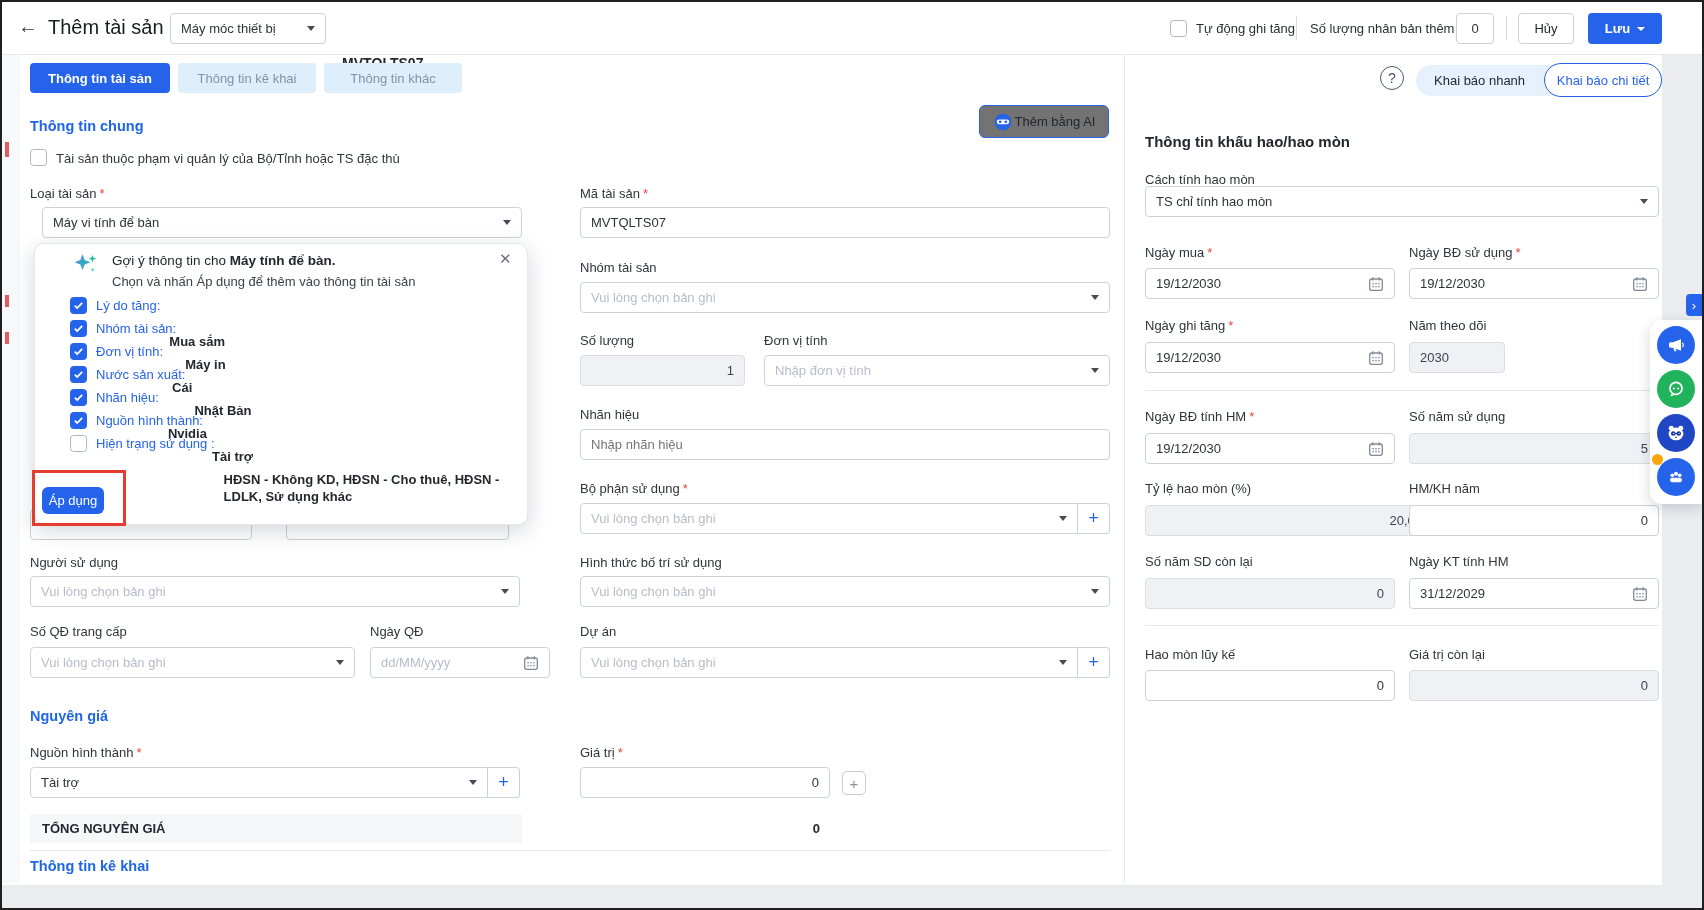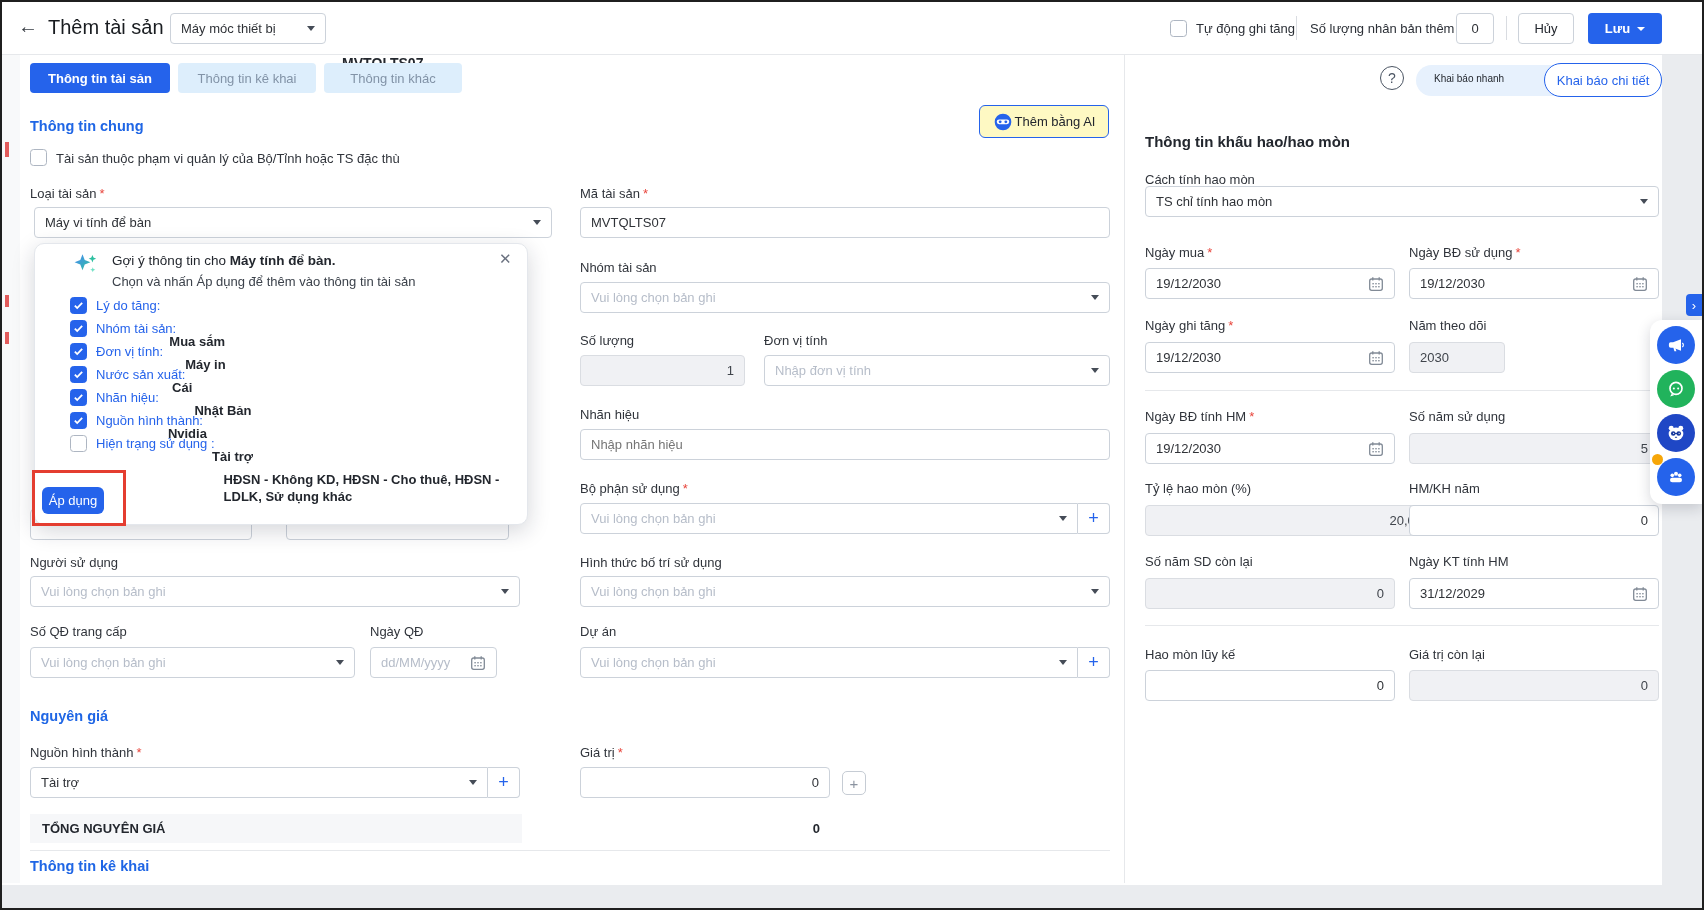--- a/index.html
+++ b/index.html
@@ -80,54 +80,54 @@
   <div class="tab" style="left:176px;top:61px;width:138px;background:#ddeefc;color:#8293a7;">
     <span>Thông tin kê khai</span>
   </div>
   <div class="tab" style="left:322px;top:61px;width:138px;background:#ddeefc;color:#8293a7;">
     <span>Thông tin khác</span>
   </div>
 
   <div class="abs" style="left:1378px;top:64px;width:24px;height:24px;border:1.6px solid #4b5563;border-radius:50%;box-sizing:border-box;
               display:flex;align-items:center;justify-content:center;font-size:14px;color:#4b5563;">?</div>
   <div class="abs" style="left:1414px;top:63px;width:246px;height:31px;background:#e7f1fd;border-radius:16px;"></div>
-  <div class="abs" style="left:1432px;top:71px;font-size:10px;color:#23272e;">Khai báo nhanh</div>
+  <div class="abs" style="left:1432px;top:71px;font-size:13px;color:#23272e;">Khai báo nhanh</div>
   <div class="btn abs" style="left:1542px;top:61px;width:118px;height:34px;background:#fff;border:1.5px solid #2563eb;border-radius:17px;color:#2563eb;">
     <span>Khai báo chi tiết</span>
   </div>
 
   <div class="sec" style="left:28px;top:116px;">Thông tin chung</div>
 
   <div class="cb abs" style="left:28px;top:147px;"></div>
   <div class="lbl" style="left:54px;top:149px;">Tài sản thuộc phạm vi quản lý của Bộ/Tỉnh hoặc TS đặc thù</div>
 
   <div class="lbl" style="left:28px;top:184px;">
     <span>Loại tài sản</span><span class="req">*</span>
   </div>
-  <div class="box" style="left:32px;top:205px;width:518px;">
+  <div class="box" style="left:40px;top:205px;width:480px;">
     <span>Máy vi tính để bàn</span>
     <span class="chev"></span>
   </div>
 
   <div class="box" style="left:28px;top:507px;width:222px;"></div>
   <div class="box" style="left:284px;top:507px;width:223px;"></div>
 
   <div class="lbl" style="left:28px;top:553px;">Người sử dụng</div>
   <div class="box" style="left:28px;top:574px;width:490px;">
     <span class="ph">Vui lòng chọn bản ghi</span>
     <span class="chev"></span>
   </div>
 
   <div class="lbl" style="left:28px;top:622px;">Số QĐ trang cấp</div>
   <div class="box" style="left:28px;top:645px;width:325px;">
     <span class="ph">Vui lòng chọn bản ghi</span>
     <span class="chev"></span>
   </div>
   <div class="lbl" style="left:368px;top:622px;">Ngày QĐ</div>
-  <div class="box" style="left:368px;top:645px;width:127px;gap:16px;">
+  <div class="box" style="left:368px;top:645px;width:180px;gap:16px;">
     <span class="ph">dd/MM/yyyy</span>
     <svg class="calic" width="16" height="16" viewBox="0 0 16 16">
       <rect x="1.7" y="3" width="12.6" height="11.3" rx="2" fill="none" stroke="#818a96" stroke-width="1.3"></rect>
       <line x1="4.8" y1="1.2" x2="4.8" y2="4.4" stroke="#818a96" stroke-width="1.3"></line>
       <line x1="11.2" y1="1.2" x2="11.2" y2="4.4" stroke="#818a96" stroke-width="1.3"></line>
       <rect x="4.4" y="7" width="1.4" height="1.4" fill="#818a96"></rect>
         <rect x="7.3" y="7" width="1.4" height="1.4" fill="#818a96"></rect>
       <rect x="10.2" y="7" width="1.4" height="1.4" fill="#818a96"></rect>
         <rect x="4.4" y="10" width="1.4" height="1.4" fill="#818a96"></rect>
       <rect x="7.3" y="10" width="1.4" height="1.4" fill="#818a96"></rect>
@@ -178,21 +178,21 @@
 
   <div class="lbl" style="left:578px;top:622px;">Dự án</div>
   <div class="grp" style="left:578px;top:645px;width:530px;">
     <div class="gsel">
       <span class="ph">Vui lòng chọn bản ghi</span>
       <span class="chev"></span>
     </div>
     <div class="gplus">+</div>
   </div>
 
-  <div class="btn abs" style="left:977px;top:103px;width:130px;height:33px;background:#fef9c3;border:1px solid #2563eb;border-radius:6px;color:#23272e;gap:2px;">
+  <div class="btn abs" style="left:977px;top:103px;width:130px;height:33px;background:#737373;border:1px solid #2563eb;border-radius:6px;color:#23272e;gap:2px;">
     <svg width="20" height="20" viewBox="0 0 24 24">
       <circle cx="12" cy="12" r="10" fill="#2563eb"></circle>
       <rect x="4.5" y="9" width="15" height="5.6" rx="2.8" fill="#fff"></rect>
       <circle cx="8.6" cy="11.8" r="1.7" fill="#2563eb"></circle>
         <circle cx="15.4" cy="11.8" r="1.7" fill="#2563eb"></circle>
     </svg>
     <span>Thêm bằng AI</span>
   </div>
 
   <div class="sec" style="left:28px;top:706px;">Nguyên giá</div>

